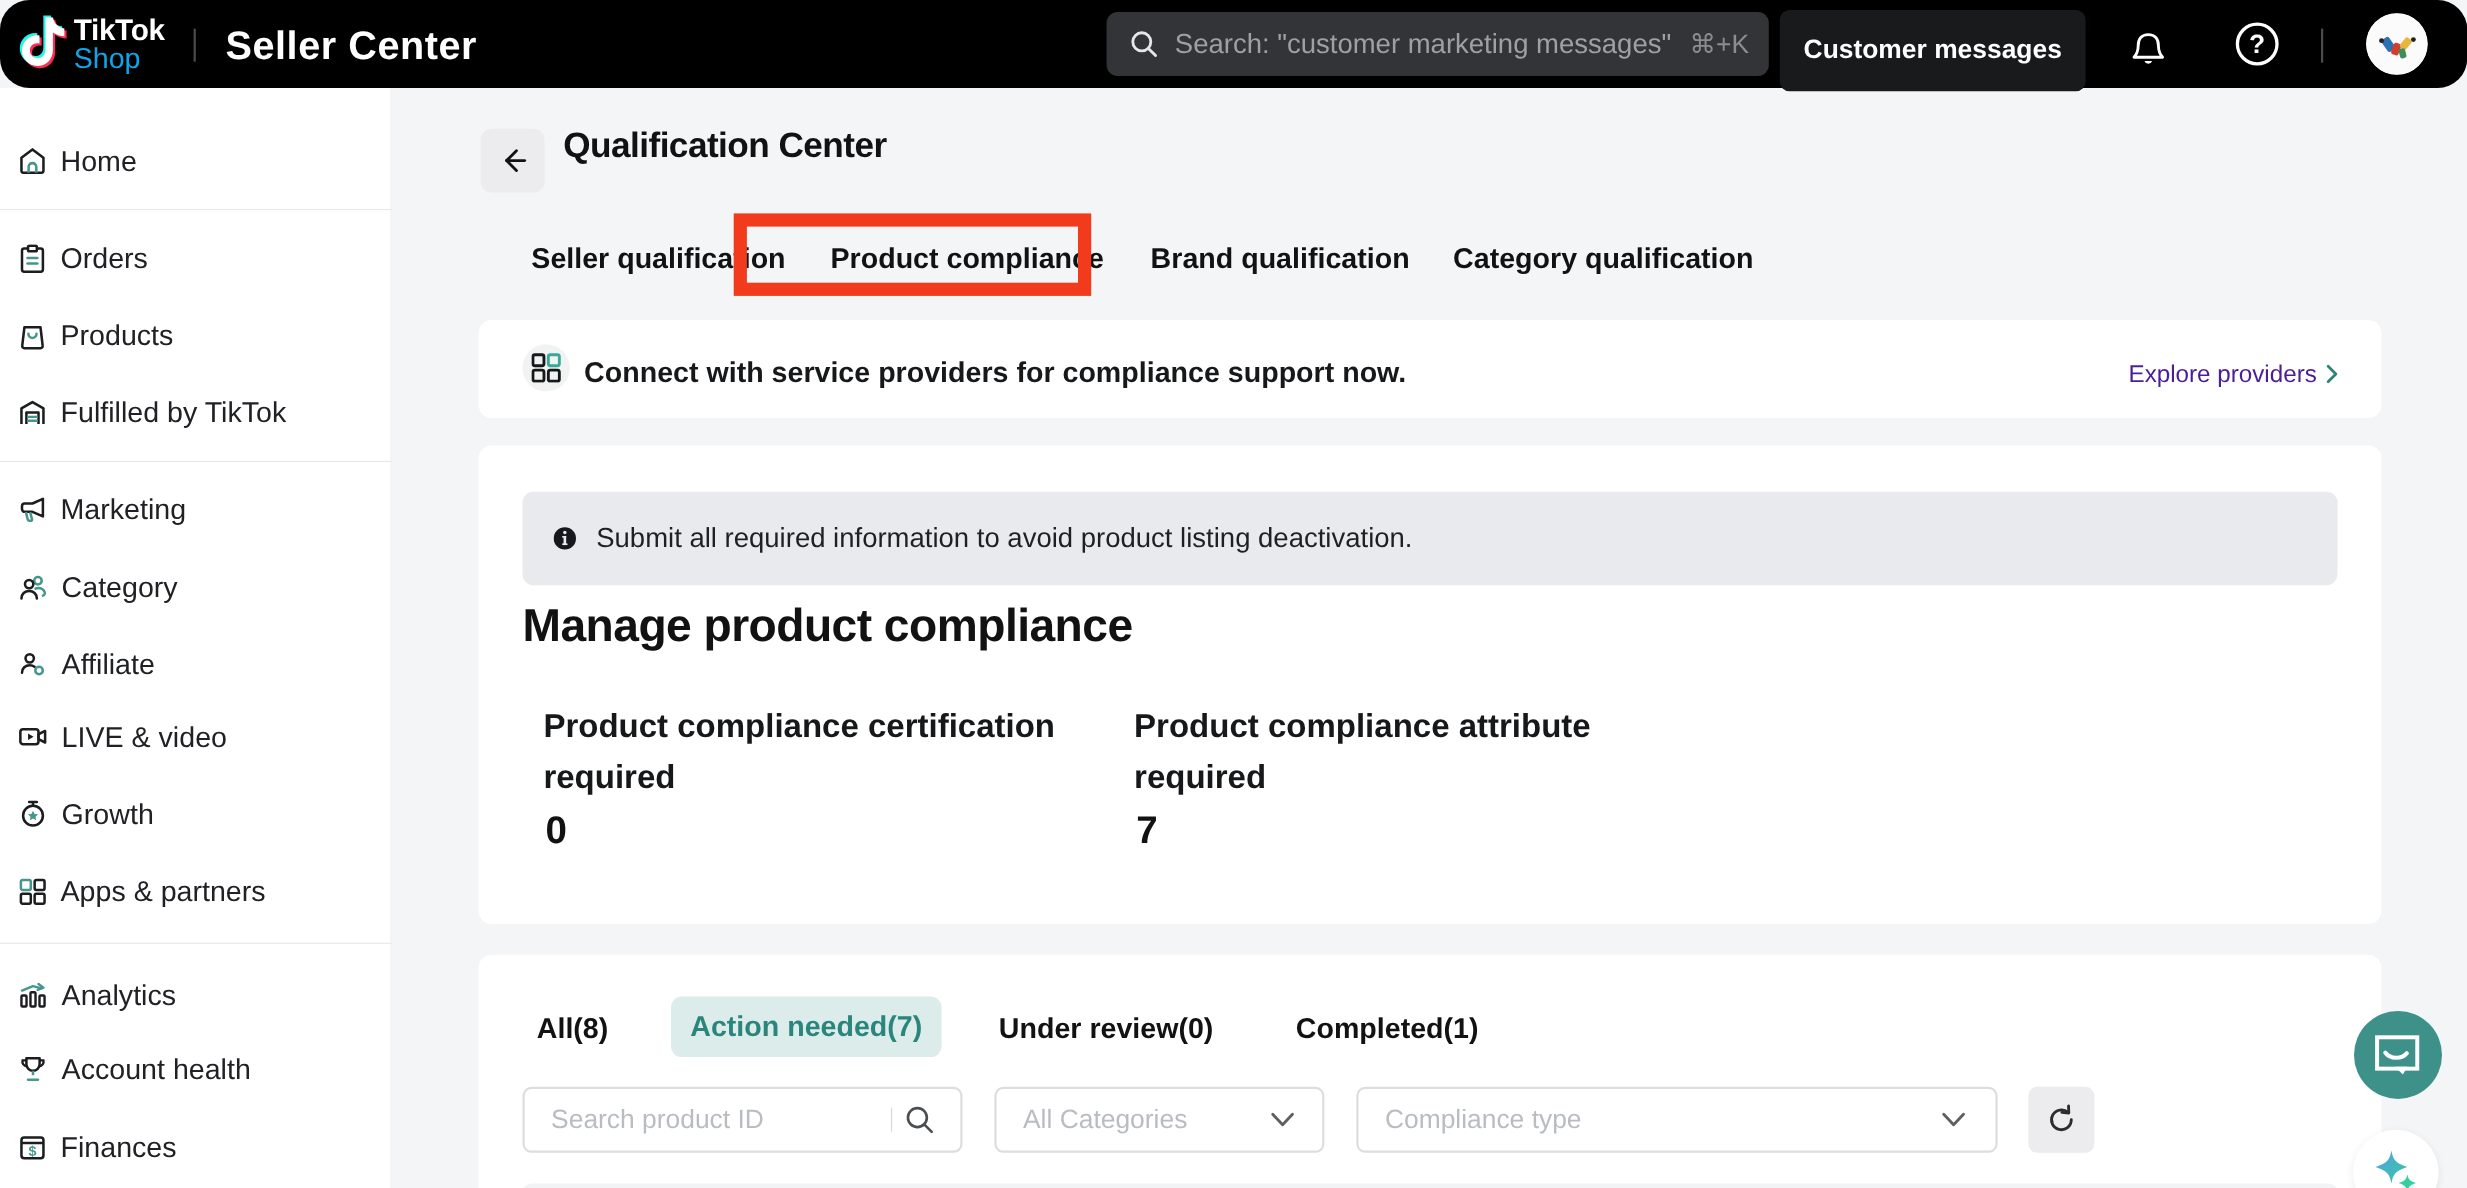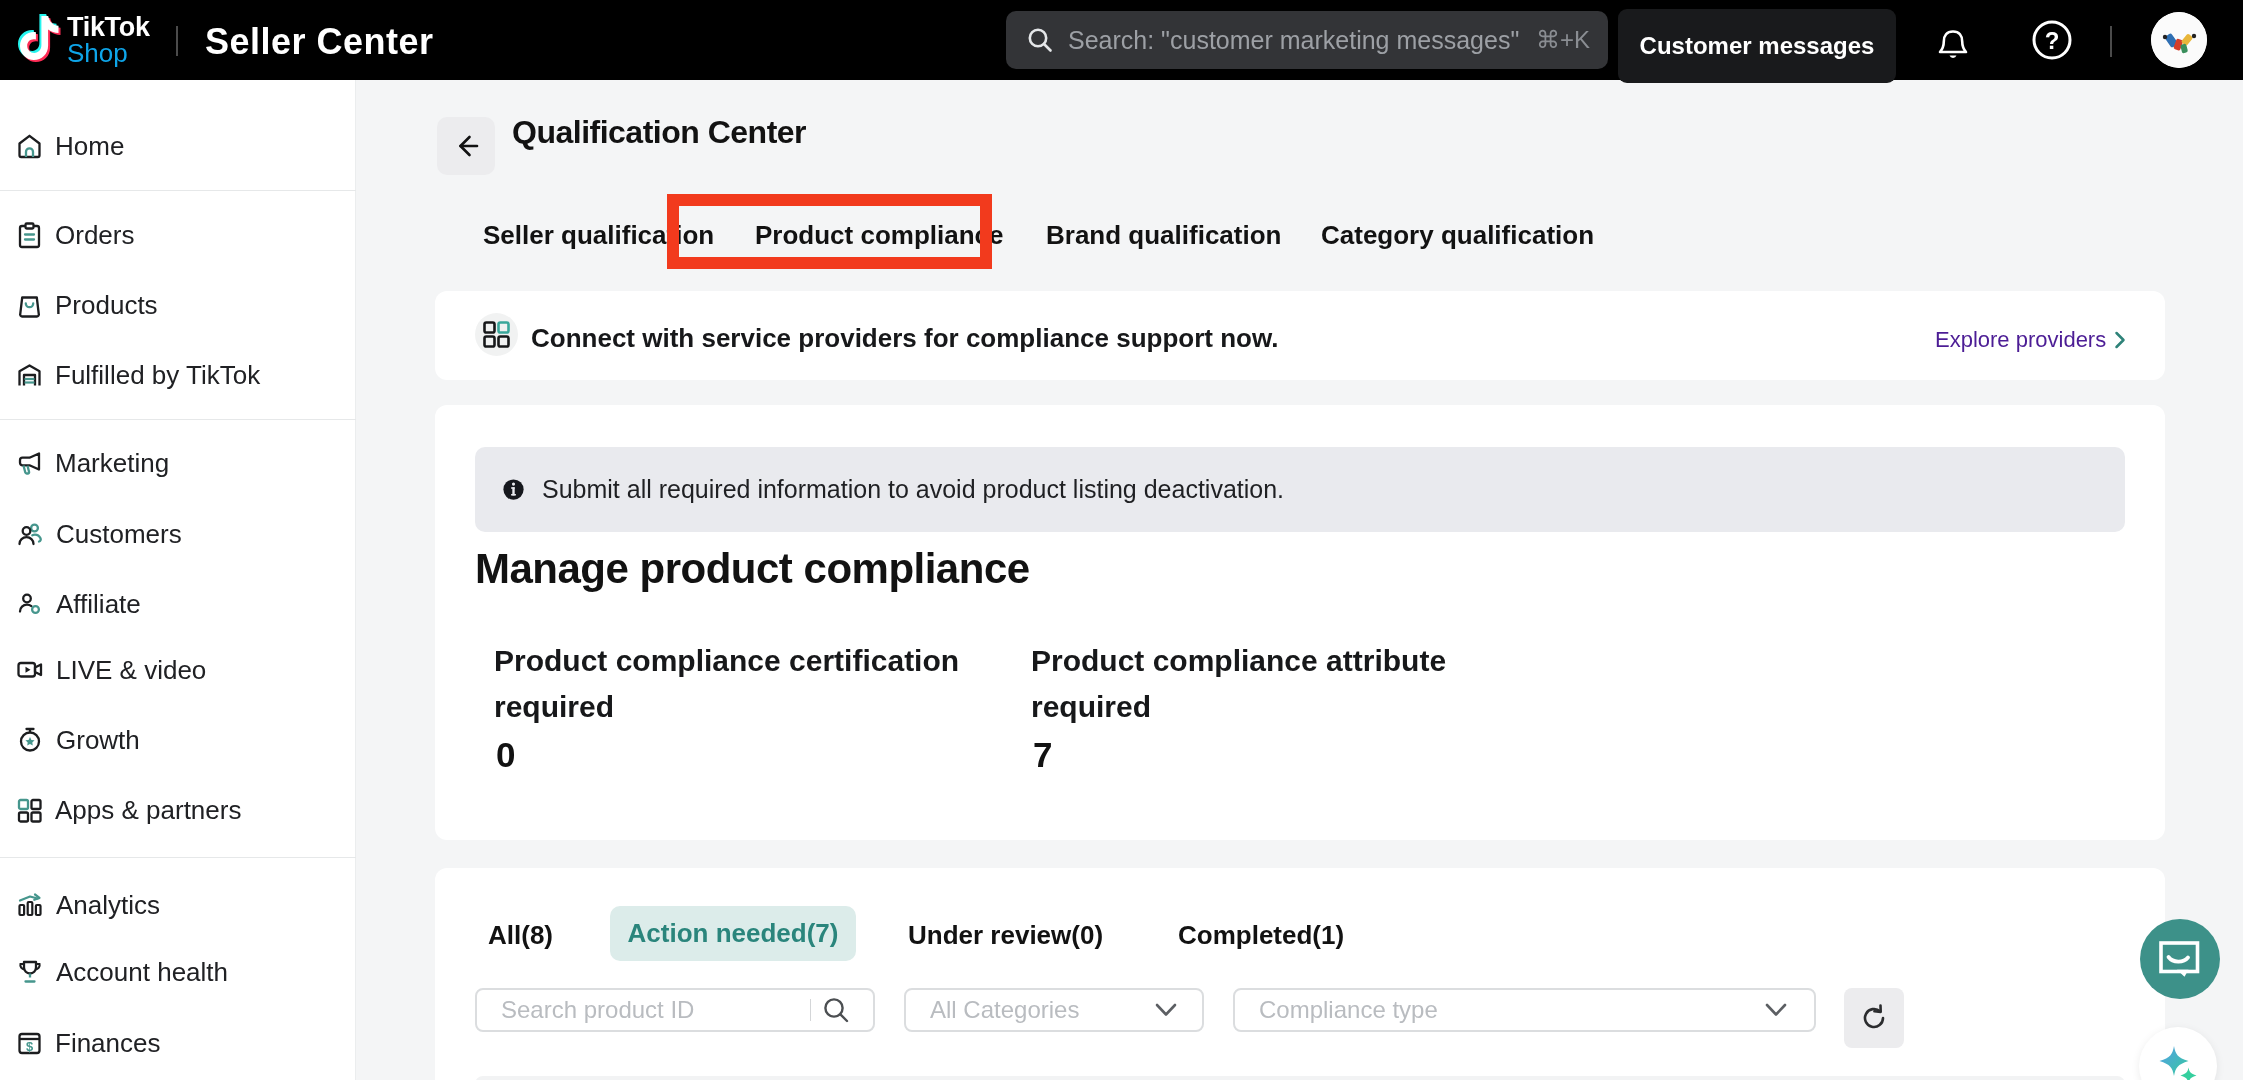--- a/index.html
+++ b/index.html
@@ -1,21 +1,21 @@
 <!DOCTYPE html>
 <html><head>
 <meta charset="utf-8">
 <style>
 * { margin:0; padding:0; box-sizing:border-box; }
 html,body { width:2243px; height:1080px; overflow:hidden; }
 body { font-family:"Liberation Sans", sans-serif; background:#f4f5f6; position:relative; }
 .abs { position:absolute; }
 
 
-.hdr { position:absolute; left:0; top:0; width:2243px; height:80px; background:#000; }
+.hdr { position:absolute; left:0; top:0; width:2243px; height:80px; background:#000;border-radius:27px; }
 .logo-note { position:absolute; left:16px; top:11px; }
 .logo-tiktok { position:absolute; left:67px; top:14px; color:#fff; font-weight:700; font-size:27px; line-height:26px; letter-spacing:-0.3px; }
 .logo-shop { position:absolute; left:67px; top:40px; color:#0ea5e9; font-weight:400; font-size:26px; line-height:26px; }
 .hdr-div1 { position:absolute; left:176px; top:26px; width:2px; height:30px; background:#4b4b4b; }
 .hdr-title { position:absolute; left:205px; top:21px; color:#fff; font-size:36px; font-weight:700; letter-spacing:0.5px; }
 .hdr-search { position:absolute; left:1006px; top:11px; width:602px; height:58px; background:#333437; border-radius:10px; display:flex; align-items:center; }
 .hdr-search .ph { color:#9da0a5; font-size:25px; margin-left:22px; }
 .hdr-search .kbd { position:absolute; right:18px; color:#8a8d92; font-size:24px; }
 .hdr-msg { position:absolute; left:1618px; top:9px; width:278px; height:74px; background:#191a1c; border-radius:9px; color:#fff; font-size:24px; font-weight:700; display:flex; align-items:center; justify-content:center; }
 .hdr-div2 { position:absolute; left:2110px; top:26px; width:2px; height:31px; background:#4b4b4b; }
@@ -43,21 +43,21 @@
 .card2 { top:405px; height:435px; }
 .banner { position:absolute; left:475px; top:447px; width:1650px; height:85px; background:#e9eaee; border-radius:10px; display:flex; align-items:center; }
 .banner .btxt { font-size:25px; color:#1f2023; margin-left:67px; }
 .h2 { position:absolute; left:475px; top:545px; font-size:42px; font-weight:700; color:#121212; letter-spacing:-0.5px; }
 .stat-l { position:absolute; top:638px; font-size:30px; font-weight:700; color:#17181a; line-height:46px; }
 .stat-n { position:absolute; top:735px; font-size:35px; font-weight:700; color:#121212; }
 
 .card3 { top:868px; height:400px; }
 .ftab { position:absolute; top:920px; font-size:26px; font-weight:700; color:#121212; }
 .pill { position:absolute; left:610px; top:906px; width:246px; height:55px; background:#dcecea; border-radius:10px; display:flex; align-items:center; justify-content:center; font-size:26px; font-weight:700; color:#2a857c; }
-.inp { position:absolute; top:988px; height:44px; background:#fff; border:2px solid #dbdddf; border-radius:8px; display:flex; align-items:center; }
+.inp { position:absolute; top:988px; height:60px; background:#fff; border:2px solid #dbdddf; border-radius:8px; display:flex; align-items:center; }
 .inp .ph { color:#b9bcc0; font-size:24px; margin-left:24px; }
 .rbtn { position:absolute; left:1844px; top:988px; width:60px; height:60px; background:#ececee; border-radius:8px; display:flex; align-items:center; justify-content:center; }
 .thead { position:absolute; left:475px; top:1076px; width:1650px; height:30px; background:#f2f3f4; border-radius:8px 8px 0 0; }
 
 .chatbtn { position:absolute; left:2140px; top:919px; width:80px; height:80px; border-radius:50%; background:#3d9189; display:flex; align-items:center; justify-content:center; }
 .aibtn { position:absolute; left:2139px; top:1027px; width:78px; height:78px; border-radius:50%; background:#fff; box-shadow:0 2px 8px rgba(0,0,0,0.08); }
 </style>
 </head>
 <body>
 
@@ -148,21 +148,21 @@
       </svg>
     <span class="lbl">Marketing</span>
   </div>
   <div class="nav-item" style="top:419px">
     <svg width="28" height="28" viewBox="0 0 28 28">
         <circle cx="18.5" cy="8" r="3.4" fill="none" stroke="#46968d" stroke-width="2.3"></circle>
         <path d="M23 21.5 c1.4-.4 2.2-1.9 1.5-3.3 -1-2.1-3.1-3.6-5.6-3.6 -.9 0-1.8.2-2.6.6" fill="none" stroke="#46968d" stroke-width="2.3" stroke-linecap="round"></path>
         <circle cx="10.5" cy="11" r="3.8" fill="none" stroke="#1c1d1f" stroke-width="2.3"></circle>
         <path d="M3.5 24 c0-4 3.1-6.8 7-6.8 s7 2.8 7 6.8" fill="none" stroke="#1c1d1f" stroke-width="2.3" stroke-linecap="round"></path>
       </svg>
-    <span class="lbl">Customers</span>
+    <span class="lbl">Category</span>
   </div>
   <div class="nav-item" style="top:489px">
     <svg width="28" height="28" viewBox="0 0 28 28">
         <circle cx="11" cy="8.5" r="3.8" fill="none" stroke="#1c1d1f" stroke-width="2.3"></circle>
         <path d="M4 21.5 c0-4 3.1-6.8 7-6.8 1.7 0 3.2.5 4.4 1.4" fill="none" stroke="#1c1d1f" stroke-width="2.3" stroke-linecap="round"></path>
         <circle cx="19.5" cy="19.5" r="3.4" fill="none" stroke="#46968d" stroke-width="2.3"></circle>
       </svg>
     <span class="lbl">Affiliate</span>
   </div>
   <div class="nav-item" style="top:555px">

